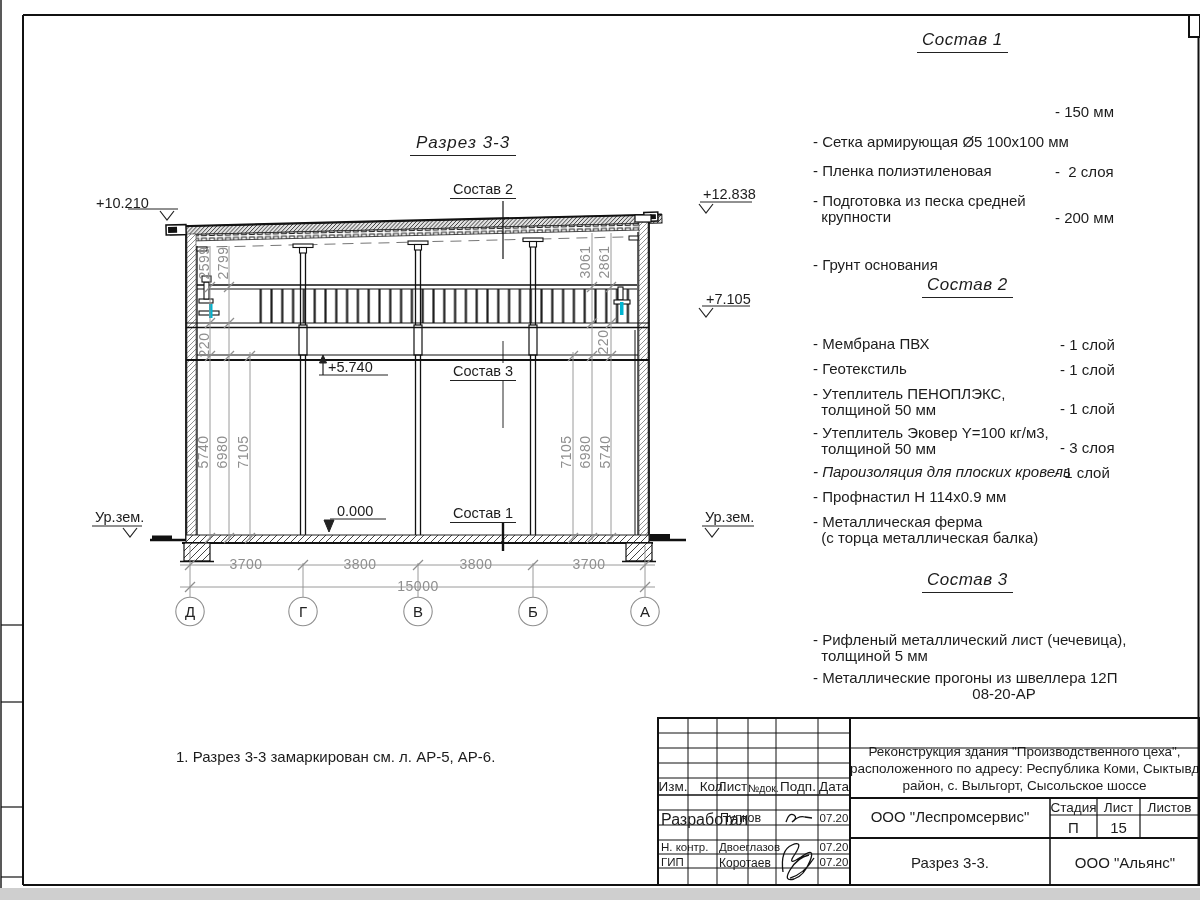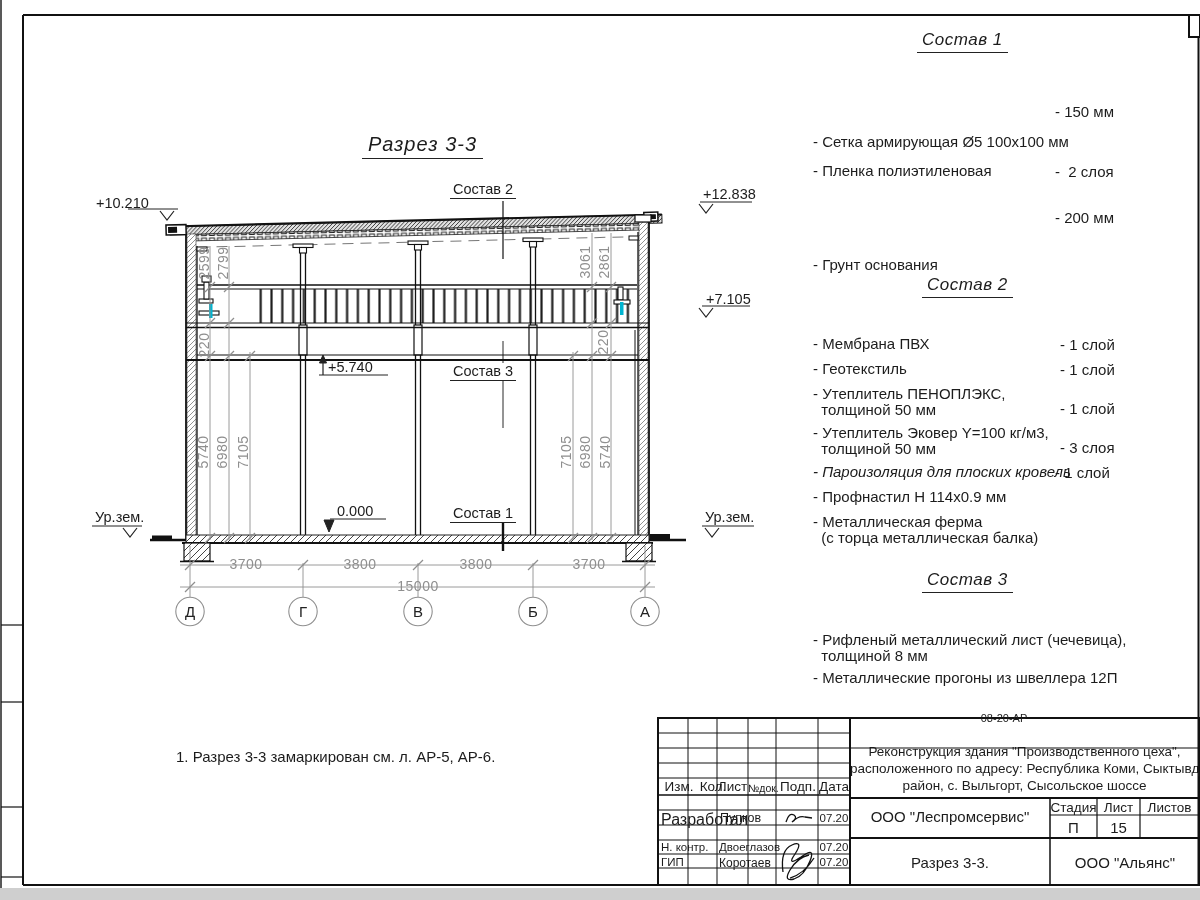--- a/index.html
+++ b/index.html
@@ -1,20 +1,20 @@
 <!DOCTYPE html>
 <html><head>
 <meta charset="utf-8">
 <style>
   html,body{margin:0;padding:0;background:#fff;}
   .page{position:relative;width:1200px;height:900px;overflow:hidden;background:#fff;
         font-family:"Liberation Sans","DejaVu Sans",sans-serif;color:#1c1c1c;}
   svg{position:absolute;left:0;top:0;}
   .t{position:absolute;white-space:pre;}
-  .dtitle{font-size:20px;font-style:italic;border-bottom:1.6px solid #222;padding:0 6px 2px 6px;letter-spacing:1px;}
+  .dtitle{font-size:17px;font-style:italic;border-bottom:1.6px solid #222;padding:0 6px 2px 6px;letter-spacing:1px;margin-left:48px;}
   .elev{font-size:14.5px;}
   .slabel{font-size:14.5px;border-bottom:1.2px solid #222;padding:0 3px 1px 3px;background:#fff;}
   .vd{position:absolute;font-size:14px;color:#8f8f8f;letter-spacing:.5px;transform:translate(-50%,-50%) rotate(-90deg);}
   .hd{position:absolute;font-size:14px;color:#8f8f8f;letter-spacing:.5px;transform:translate(-50%,0);}
   .ax{position:absolute;font-size:15px;color:#222;transform:translate(-50%,-50%);}
   .spec-h{position:absolute;font-size:17px;font-style:italic;border-bottom:1.4px solid #222;padding:0 5px 2px 5px;letter-spacing:.5px;}
   .spec-name{position:absolute;font-size:15px;line-height:15.5px;white-space:pre;}
   .spec-val{position:absolute;font-size:15px;white-space:pre;}
   .note{font-size:15px;}
   .tbc{position:absolute;text-align:center;overflow:visible;}
@@ -307,20 +307,22 @@
 <div class="ax" style="left:533px;top:611px;">Б</div>
 <div class="ax" style="left:645px;top:611px;">А</div>
 
 <div class="t note" style="left:176px;top:748px;">1. Разрез 3-3 замаркирован см. л. АР-5, АР-6.</div>
 
 <div class="spec-h" style="left:917px;top:30px;">Состав 1</div>
 <div class="spec-val" style="left:1055px;top:103px;">- 150 мм</div>
 <div class="spec-name" style="left:813px;top:134px;">- Сетка армирующая Ø5 100х100 мм</div>
 <div class="spec-name" style="left:813px;top:163px;">- Пленка полиэтиленовая</div>
 <div class="spec-val" style="left:1055px;top:163px;">-  2 слоя</div>
+<div class="spec-name" style="left:813px;top:193px;">- Подготовка из песка средней
+  крупности</div>
 <div class="spec-val" style="left:1055px;top:209px;">- 200 мм</div>
 <div class="spec-name" style="left:813px;top:238px;margin-top:19px;">- Грунт основания</div>
 
 <div class="spec-h" style="left:922px;top:275px;">Состав 2</div>
 <div class="spec-name" style="left:813px;top:336px;">- Мембрана ПВХ</div>
 <div class="spec-val" style="left:1060px;top:336px;">- 1 слой</div>
 <div class="spec-name" style="left:813px;top:361px;">- Геотекстиль</div>
 <div class="spec-val" style="left:1060px;top:361px;">- 1 слой</div>
 <div class="spec-name" style="left:813px;top:386px;">- Утеплитель ПЕНОПЛЭКС,
   толщиной 50 мм</div>
@@ -329,29 +331,29 @@
   толщиной 50 мм</div>
 <div class="spec-val" style="left:1060px;top:439px;">- 3 слоя</div>
 <div class="spec-name" style="left:813px;top:464px;font-style:italic;">- Пароизоляция для плоских кровель</div>
 <div class="spec-val" style="left:1055px;top:464px;">- 1 слой</div>
 <div class="spec-name" style="left:813px;top:489px;">- Профнастил Н 114х0.9 мм</div>
 <div class="spec-name" style="left:813px;top:514px;">- Металлическая ферма
   (с торца металлическая балка)</div>
 
 <div class="spec-h" style="left:922px;top:570px;">Состав 3</div>
 <div class="spec-name" style="left:813px;top:632px;">- Рифленый металлический лист (чечевица),
-  толщиной 8 мм</div>
+  толщиной 5 мм</div>
 <div class="spec-name" style="left:813px;top:670px;">- Металлические прогоны из швеллера 12П</div>
 
-<div class="tbc" style="left:852px;top:712px;width:304px;font-size:11px;">08-20-АР</div>
+<div class="tbc" style="left:852px;top:685px;width:304px;font-size:15px;">08-20-АР</div>
 <div class="tbc" style="left:850px;top:743px;width:349px;font-size:13.5px;line-height:17px;white-space:pre;">Реконструкция здания "Производственного цеха",
 расположенного по адресу: Республика Коми, Сыктывдинский
 район, с. Выльгорт, Сысольское шоссе</div>
 
-<div class="tbc" style="left:658px;top:779px;width:30px;font-size:13.5px;margin-left:6px;">Изм.</div>
+<div class="tbc" style="left:658px;top:779px;width:30px;font-size:13.5px;">Изм.</div>
 <div class="tbc" style="left:688px;top:779px;width:50px;font-size:13.5px;">Кол.</div>
 <div class="tbc" style="left:717px;top:779px;width:31px;font-size:13.5px;">Лист</div>
 <div class="tbc" style="left:748px;top:782px;width:28px;font-size:10.5px;">№док.</div>
 <div class="tbc" style="left:776px;top:779px;width:44px;font-size:13.5px;">Подп.</div>
 <div class="tbc" style="left:818px;top:779px;width:32px;font-size:13.5px;">Дата</div>
 
 <div class="tbl" style="left:661px;top:811px;font-size:16px;">Разработал</div>
 <div class="tbl" style="left:720px;top:811px;font-size:12.5px;">Пупков</div>
 <div class="tbc" style="left:818px;top:812px;width:32px;font-size:11.5px;">07.20</div>
 <div class="tbl" style="left:661px;top:841px;font-size:11.5px;">Н. контр.</div>

